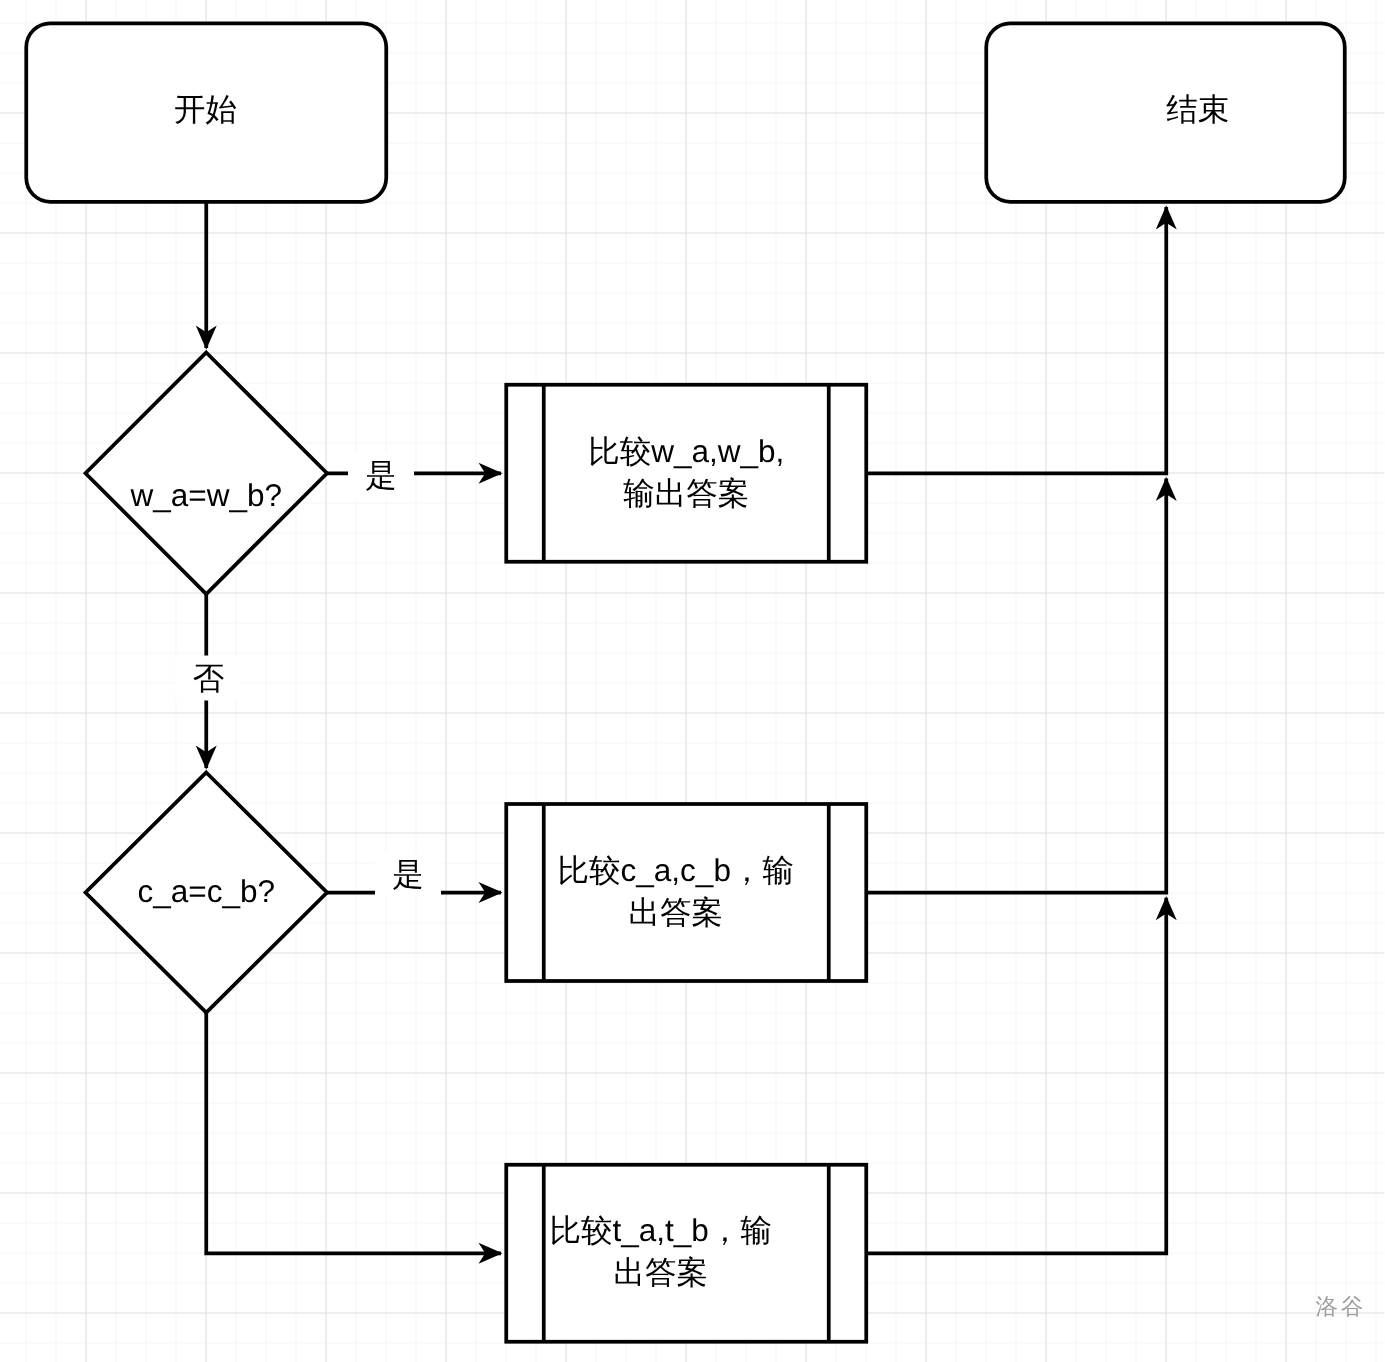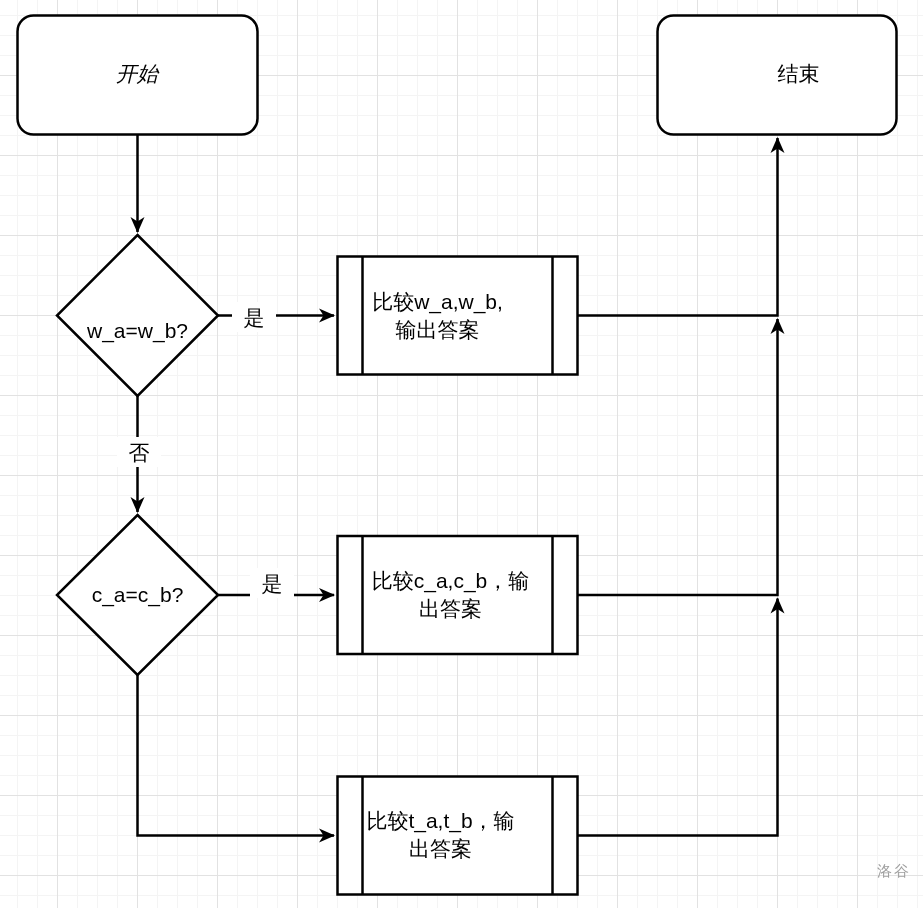--- a/index.html
+++ b/index.html
@@ -73,29 +73,29 @@
       <rect x="337.5" y="536" width="240" height="118"></rect>
       <line x1="362.5" y1="536" x2="362.5" y2="654"></line>
       <line x1="552.5" y1="536" x2="552.5" y2="654"></line>
 
       <rect x="337.5" y="776.5" width="240" height="118"></rect>
       <line x1="362.5" y1="776.5" x2="362.5" y2="894.5"></line>
       <line x1="552.5" y1="776.5" x2="552.5" y2="894.5"></line>
     </g>
   </svg>
 
-  <div class="lbl" style="left:17px;top:15px;width:240px;height:119px;font-style:italic;">开始</div>
+  <div class="lbl" style="left:17px;top:15px;width:240px;height:119px;">开始</div>
 
   <div class="lbl" style="left:657px;top:15px;width:239px;height:119px;padding-left:22px;">结束</div>
 
   <div class="lbl" style="left:57px;top:235px;width:161px;height:161px;margin-top:16px;">w_a=w_b?</div>
 
   <div class="lbl" style="left:57px;top:515px;width:161px;height:160px;">c_a=c_b?</div>
 
-  <div class="lbl" style="left:344px;top:257px;width:187px;height:118px;text-align:center;">比较w_a,w_b,
+  <div class="lbl" style="left:364px;top:257px;width:187px;height:118px;text-align:center;">比较w_a,w_b,
 输出答案</div>
 
   <div class="lbl" style="left:364px;top:536px;width:173px;height:118px;">比较c_a,c_b，输
 出答案</div>
 
   <div class="lbl" style="left:364px;top:776px;width:153px;height:118px;">比较t_a,t_b，输
 出答案</div>
 
   <div class="lbl edge-lbl" style="left:232px;top:302px;width:44px;height:30px;">是</div>
 

